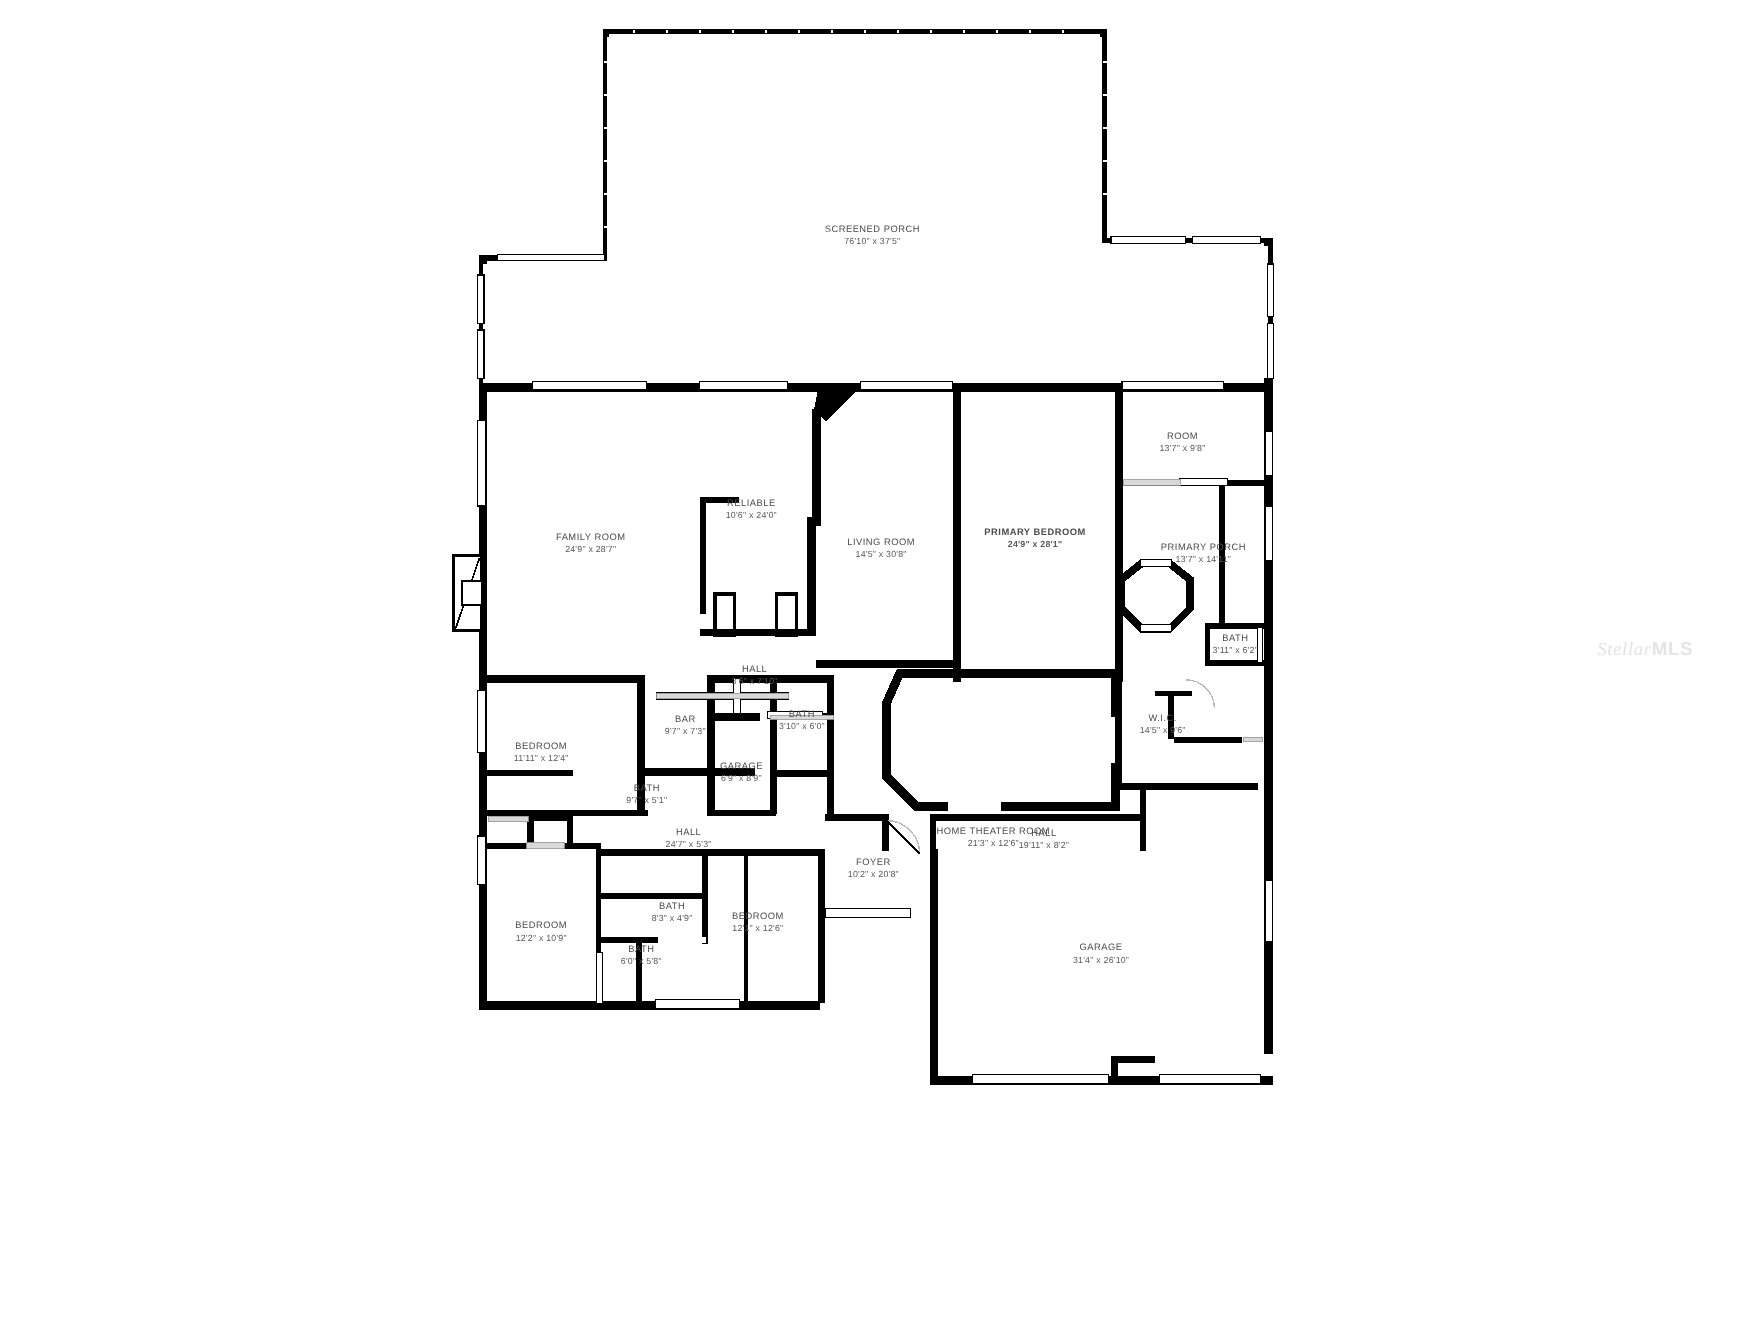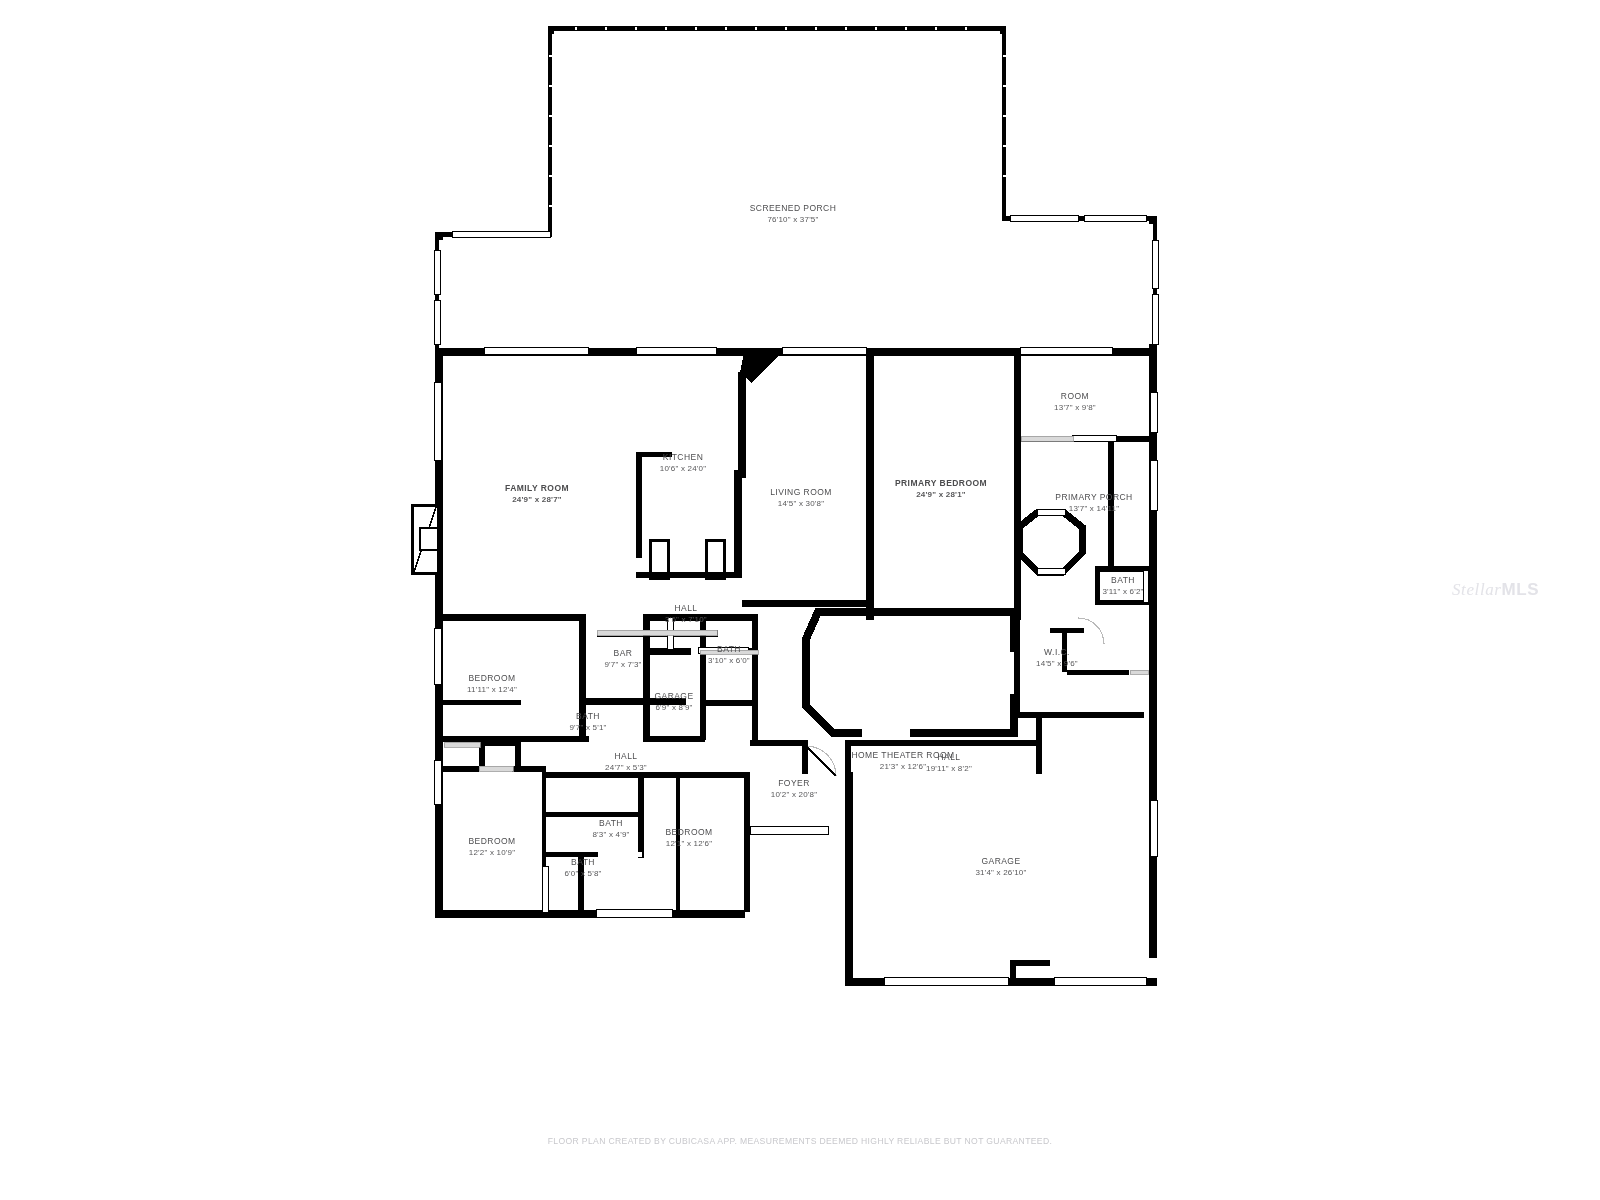--- a/index.html
+++ b/index.html
@@ -316,26 +316,26 @@
         <rect x="1130" y="670" width="18" height="4"></rect>
       </g>
     </g>
   </svg>
 
   <div id="labels">
       <div class="room-label" style="left: 793px; top: 203px;">
         <span class="rname">SCREENED PORCH</span>
         <span class="rdim">76'10" x 37'5"</span>
       </div>
-      <div class="room-label" style="left: 537px; top: 483px; font-weight: bold;">
+      <div class="room-label" style="left: 537px; top: 483px;">
         <span class="rname">FAMILY ROOM</span>
         <span class="rdim">24'9" x 28'7"</span>
       </div>
       <div class="room-label" style="left: 683px; top: 452px;">
-        <span class="rname">KITCHEN</span>
+        <span class="rname">RELIABLE</span>
         <span class="rdim">10'6" x 24'0"</span>
       </div>
       <div class="room-label" style="left: 801px; top: 487px;">
         <span class="rname">LIVING ROOM</span>
         <span class="rdim">14'5" x 30'8"</span>
       </div>
       <div class="room-label" style="left: 941px; top: 478px; font-weight: bold;">
         <span class="rname">PRIMARY BEDROOM</span>
         <span class="rdim">24'9" x 28'1"</span>
       </div>
@@ -410,18 +410,17 @@
       <div class="room-label" style="left: 689px; top: 827px;">
         <span class="rname">BEDROOM</span>
         <span class="rdim">12'1" x 12'6"</span>
       </div>
       <div class="room-label" style="left: 1001px; top: 856px;">
         <span class="rname">GARAGE</span>
         <span class="rdim">31'4" x 26'10"</span>
       </div>
     </div>
 
-  <div class="footer-note">FLOOR PLAN CREATED BY CUBICASA APP. MEASUREMENTS DEEMED HIGHLY RELIABLE BUT NOT GUARANTEED.</div>
 
   <div class="watermark">
     <span>Stellar</span><span class="wm-b">MLS</span>
   </div>
 </div>
 
 </body></html>

